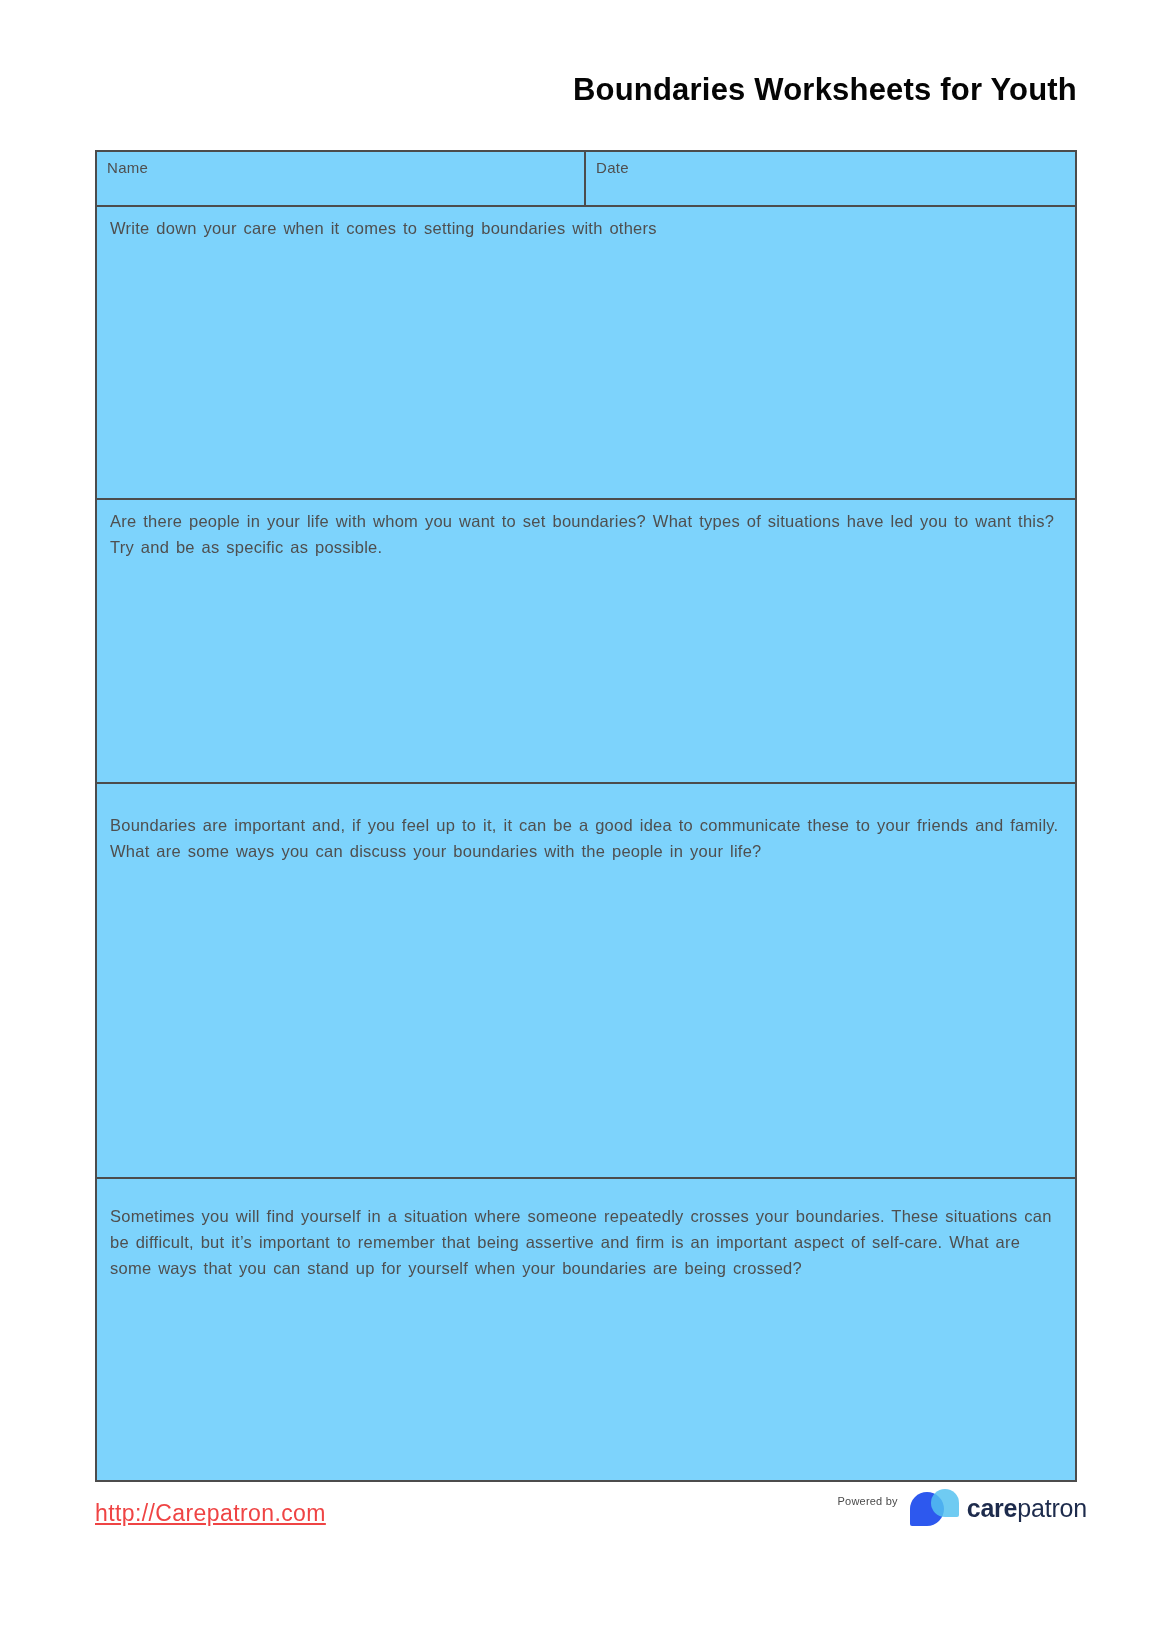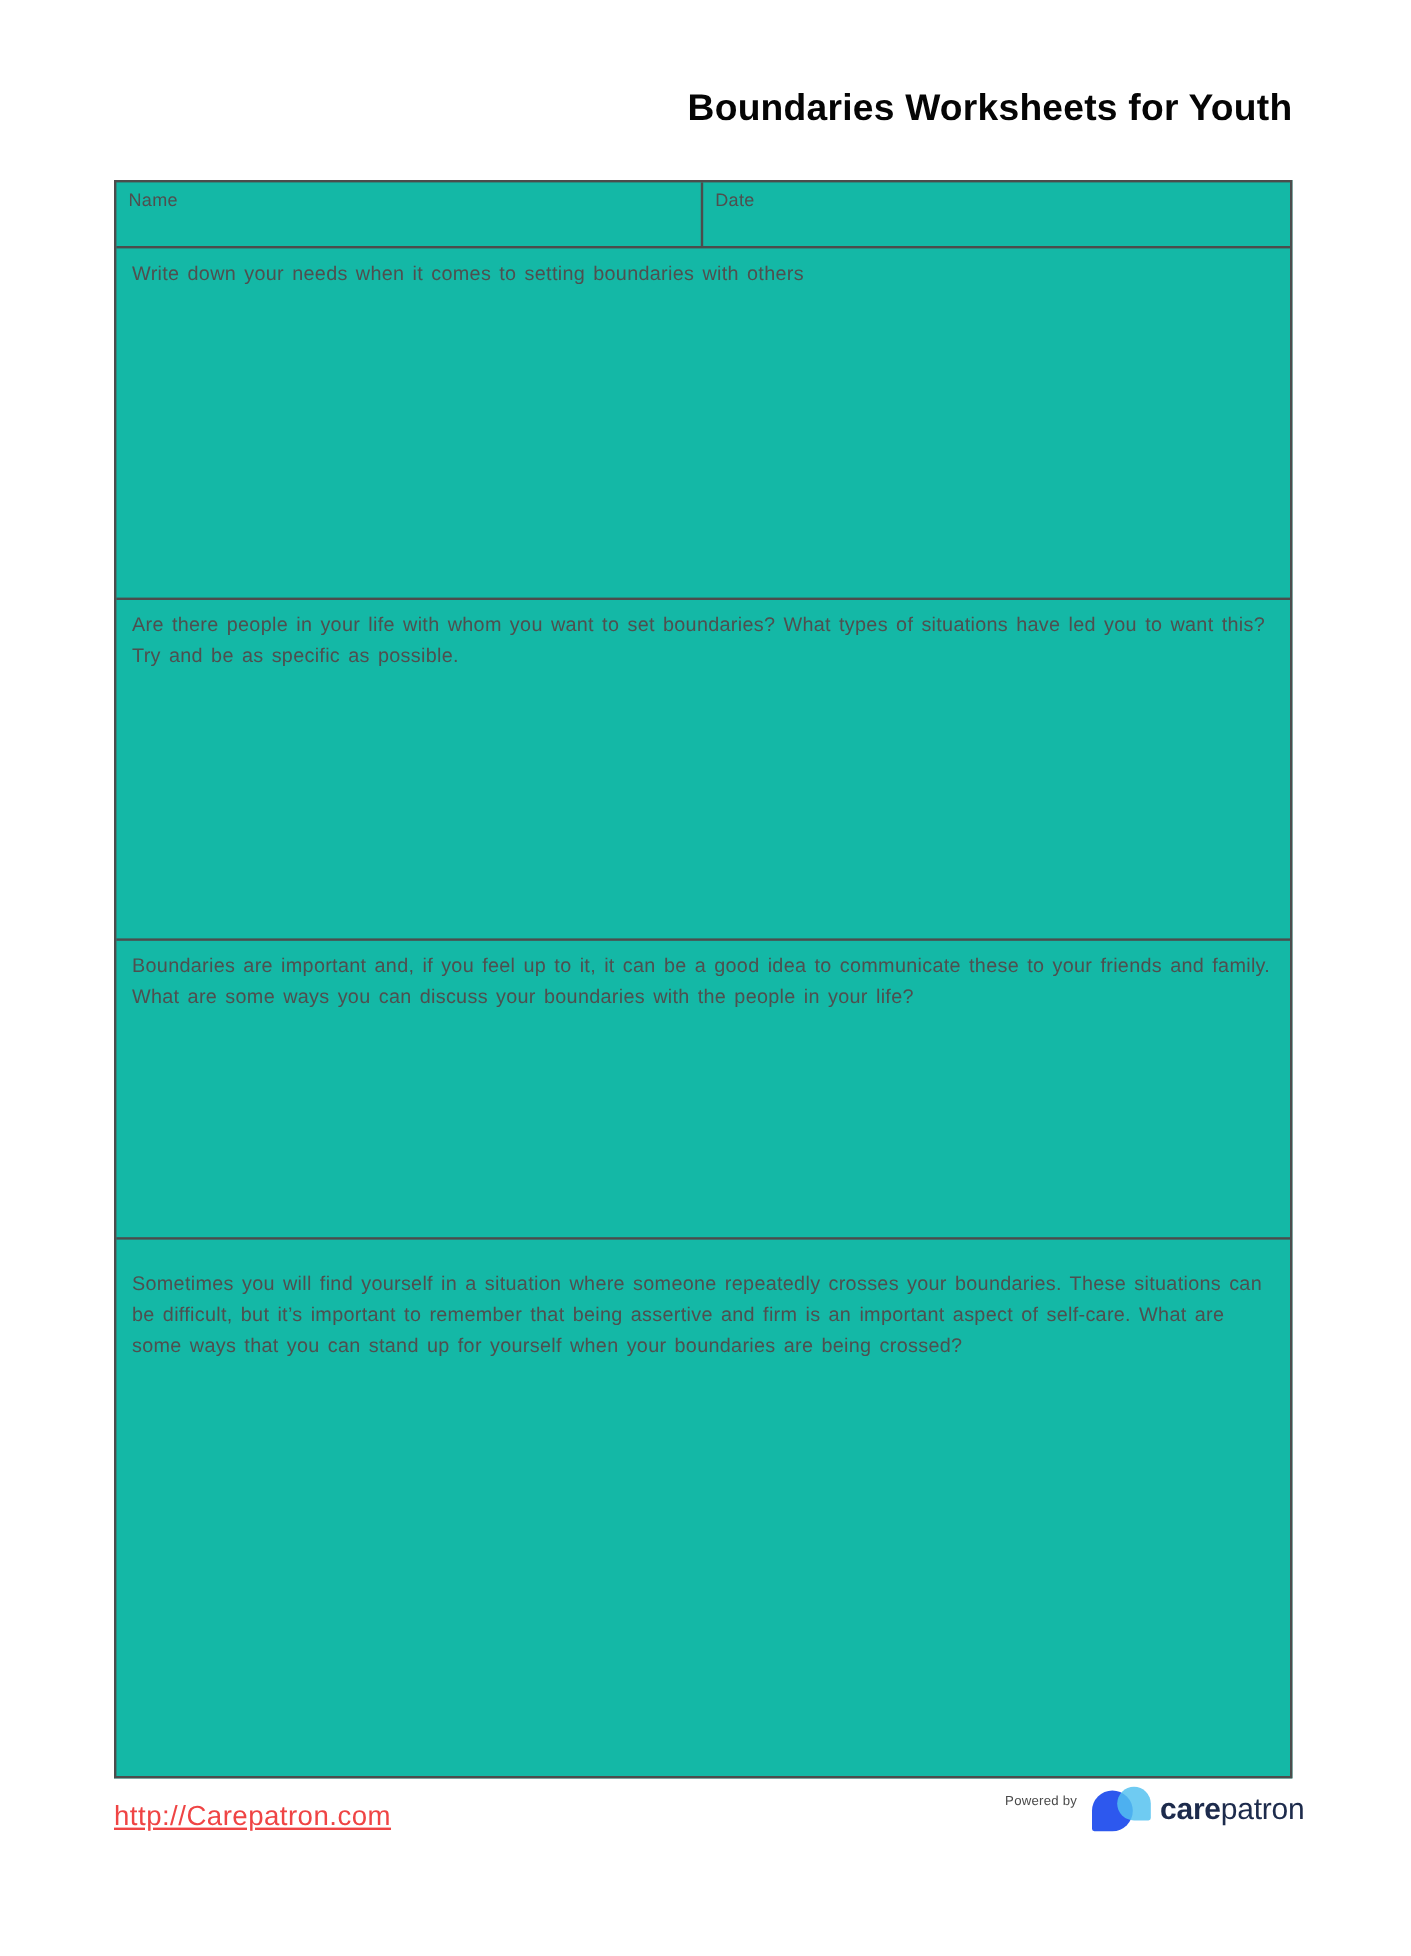--- a/index.html
+++ b/index.html
@@ -29,21 +29,21 @@
   .sheet {
     position: absolute;
     left: 95px;
     top: 150px;
     width: 982px;
     height: 1332px;
     box-sizing: border-box;
     border: 2px solid #4c4c4c;
     display: flex;
     flex-direction: column;
-    background: #14b8a6;
+    background: #7dd3fc;
   }
   .head-row {
     display: flex;
     height: 55px;
     box-sizing: border-box;
     border-bottom: 2px solid #4c4c4c;
     flex: 0 0 auto;
   }
   .cell {
     box-sizing: border-box;
@@ -57,21 +57,21 @@
     letter-spacing: 0.3px;
   }
   .qbox {
     box-sizing: border-box;
     border-bottom: 2px solid #4c4c4c;
     padding: 8px 13px;
     flex: 0 0 auto;
   }
   .qbox.q1 { height: 293px; }
   .qbox.q2 { height: 284px; }
-  .qbox.q3 { height: 249px; }
+  .qbox.q3 { height: 375px; margin-top: 20px; }
   .qbox.q4 { flex: 1 1 auto; border-bottom: none; margin-top: 16px; }
   .prompt {
     font-size: 16.5px;
     line-height: 26px;
     color: #4f4f4f;
     letter-spacing: 0.25px;
     word-spacing: 2px;
   }
   .footer {
     position: absolute;
@@ -144,21 +144,21 @@
       <div class="cell-label">Name</div>
       <div class="answer-area"></div>
     </div>
     <div class="cell date-cell">
       <div class="cell-label">Date</div>
       <div class="answer-area"></div>
     </div>
   </div>
 
   <div class="qbox q1">
-    <div class="prompt">Write down your needs when it comes to setting boundaries with others</div>
+    <div class="prompt">Write down your care when it comes to setting boundaries with others</div>
     <div class="answer-area"></div>
   </div>
 
   <div class="qbox q2">
     <div class="prompt">Are there people in your life with whom you want to set boundaries? What types of situations have led you to want this? Try and be as specific as possible.</div>
     <div class="answer-area"></div>
   </div>
 
   <div class="qbox q3">
     <div class="prompt">Boundaries are important and, if you feel up to it, it can be a good idea to communicate these to your friends and family. What are some ways you can discuss your boundaries with the people in your life?</div>

